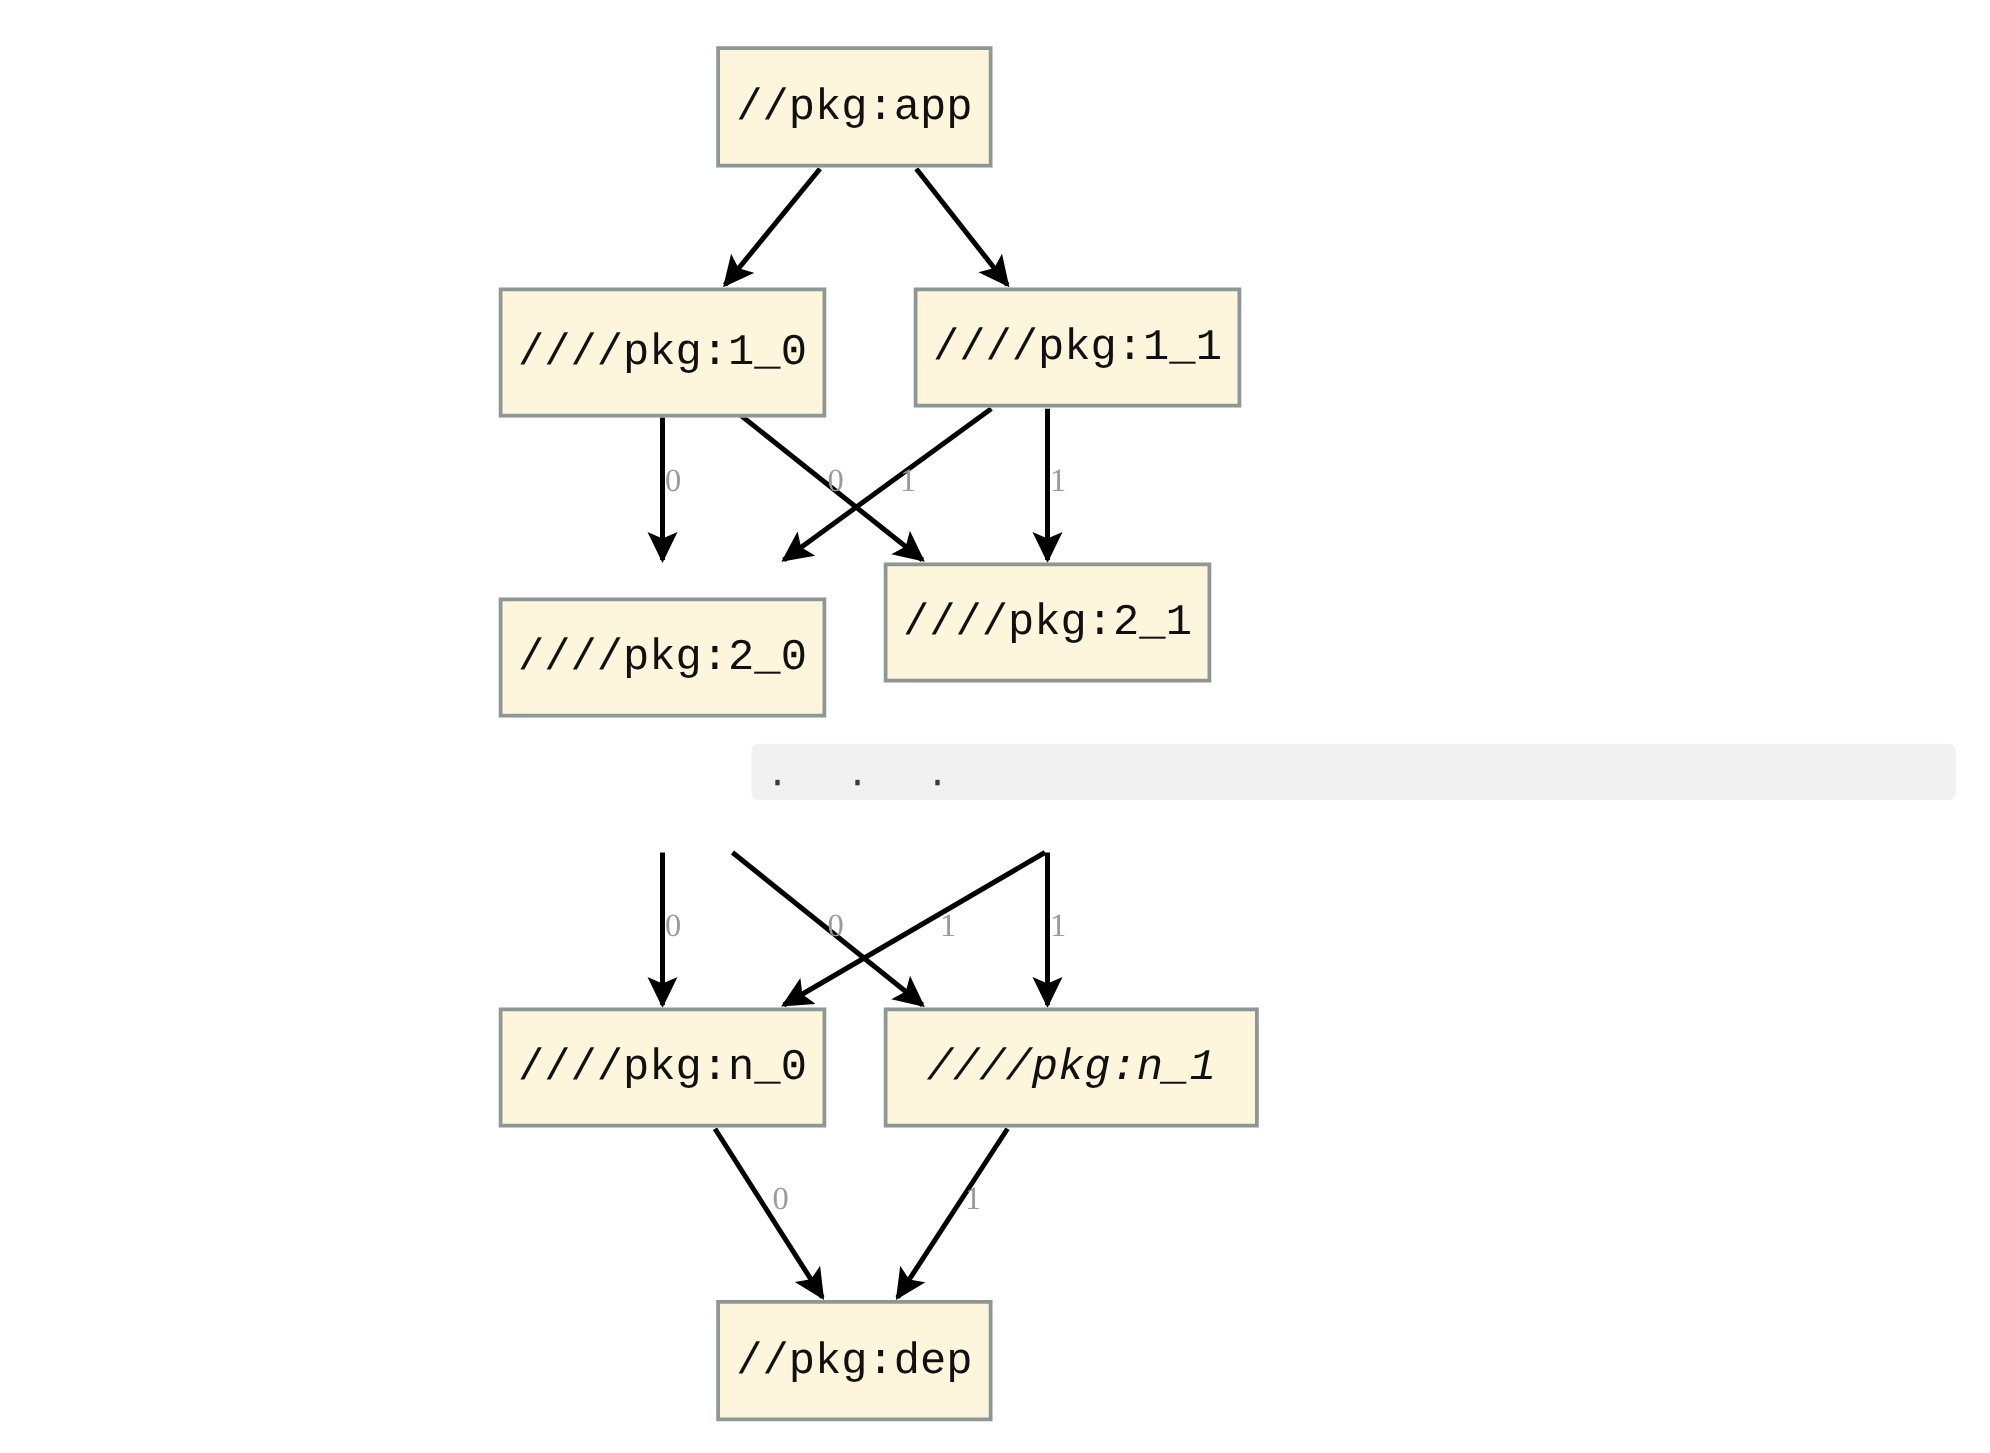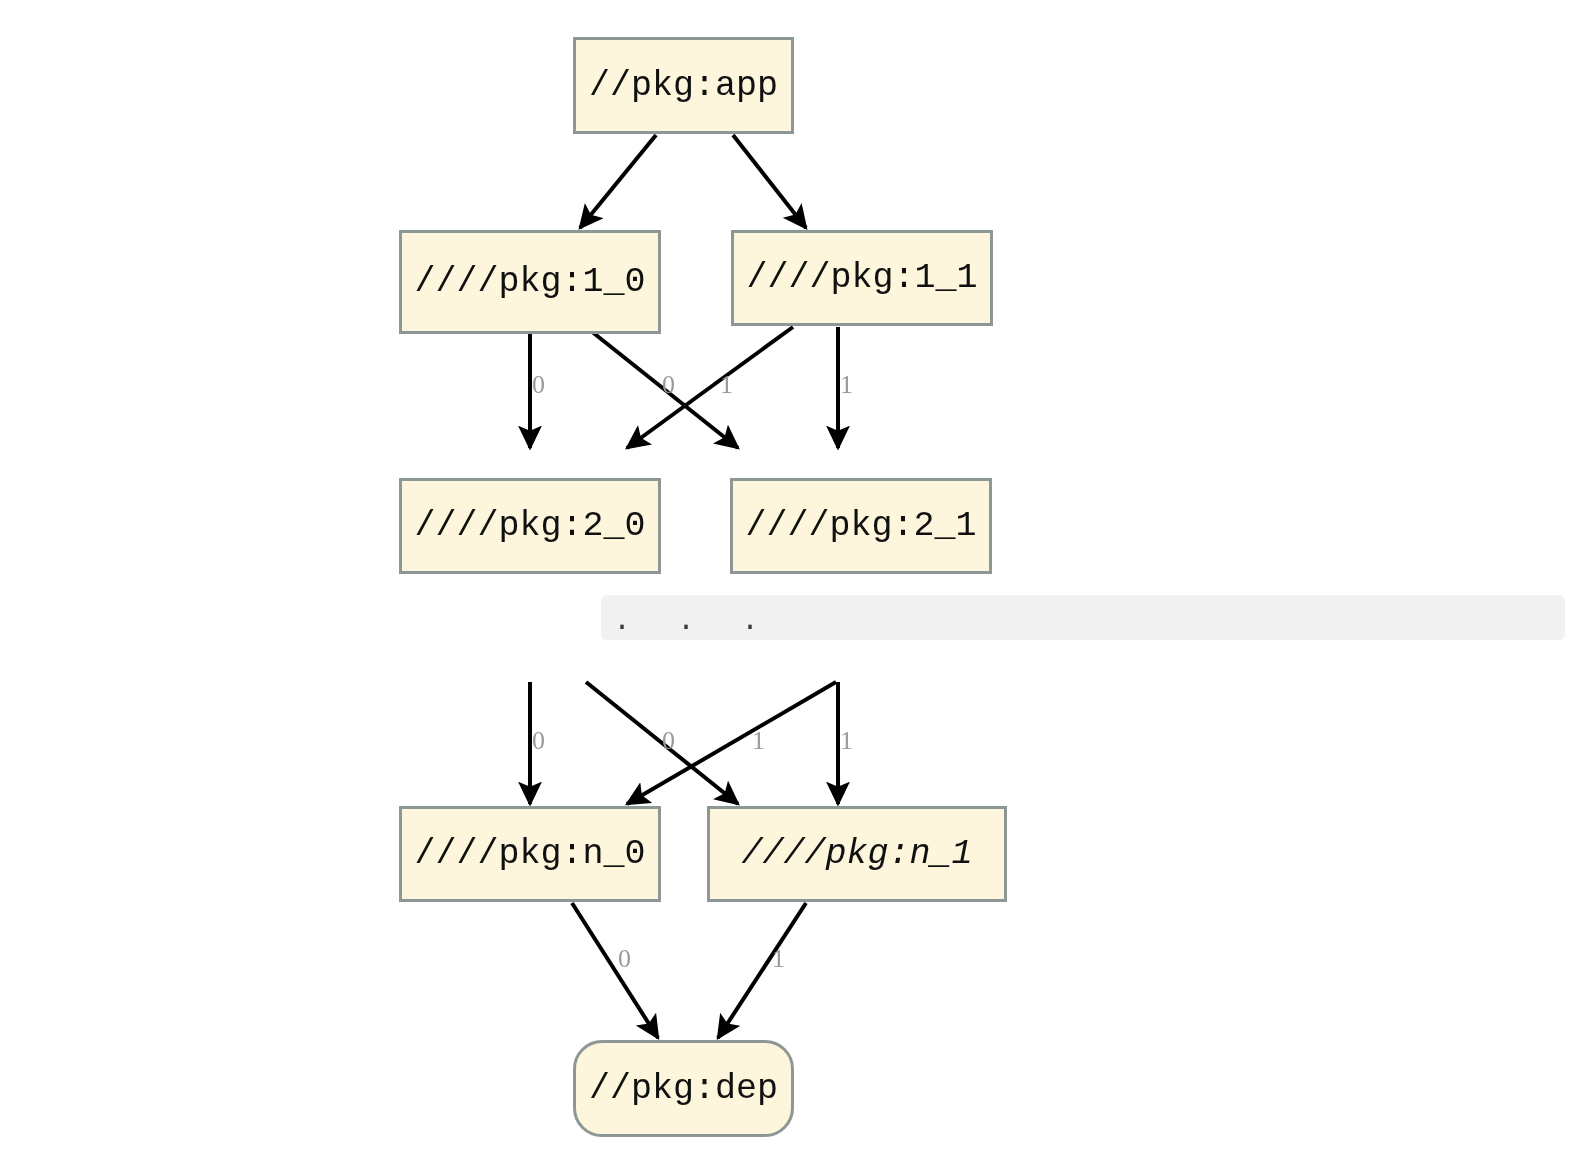--- a/index.html
+++ b/index.html
@@ -98,30 +98,30 @@
       </div>
       <div class="node-box" style="left: 399px; top: 230px; width: 262px; height: 104px;">
         <span class="node-label">////pkg:1_0</span>
       </div>
       <div class="node-box" style="left: 707px; top: 230px; width: 262px; height: 96px; margin-left: 24px;">
         <span class="node-label">////pkg:1_1</span>
       </div>
       <div class="node-box" style="left: 399px; top: 450px; width: 262px; height: 96px; margin-top: 28px;">
         <span class="node-label">////pkg:2_0</span>
       </div>
-      <div class="node-box" style="left: 730px; top: 450px; width: 262px; height: 96px; margin-top: 28px;">
+      <div class="node-box" style="left: 707px; top: 450px; width: 262px; height: 96px;">
         <span class="node-label">////pkg:2_1</span>
       </div>
       <div class="node-box" style="left: 399px; top: 806px; width: 262px; height: 96px;">
         <span class="node-label">////pkg:n_0</span>
       </div>
       <div class="node-box" style="left: 707px; top: 806px; width: 300px; height: 96px; font-style: italic;">
         <span class="node-label">////pkg:n_1</span>
       </div>
-      <div class="node-box" style="left: 573px; top: 1040px; width: 221px; height: 97px; border-radius: 29px;">
+      <div class="node-box" style="left: 573px; top: 1040px; width: 221px; height: 97px;">
         <span class="node-label">//pkg:dep</span>
       </div>
     </div>
   <div id="labels-layer">
       <span class="edge-label" style="left: 532px; top: 370px;">0</span>
       <span class="edge-label" style="left: 662px; top: 370px;">0</span>
       <span class="edge-label" style="left: 720px; top: 370px;">1</span>
       <span class="edge-label" style="left: 840px; top: 370px;">1</span>
       <span class="edge-label" style="left: 532px; top: 726px;">0</span>
       <span class="edge-label" style="left: 662px; top: 726px;">0</span>

